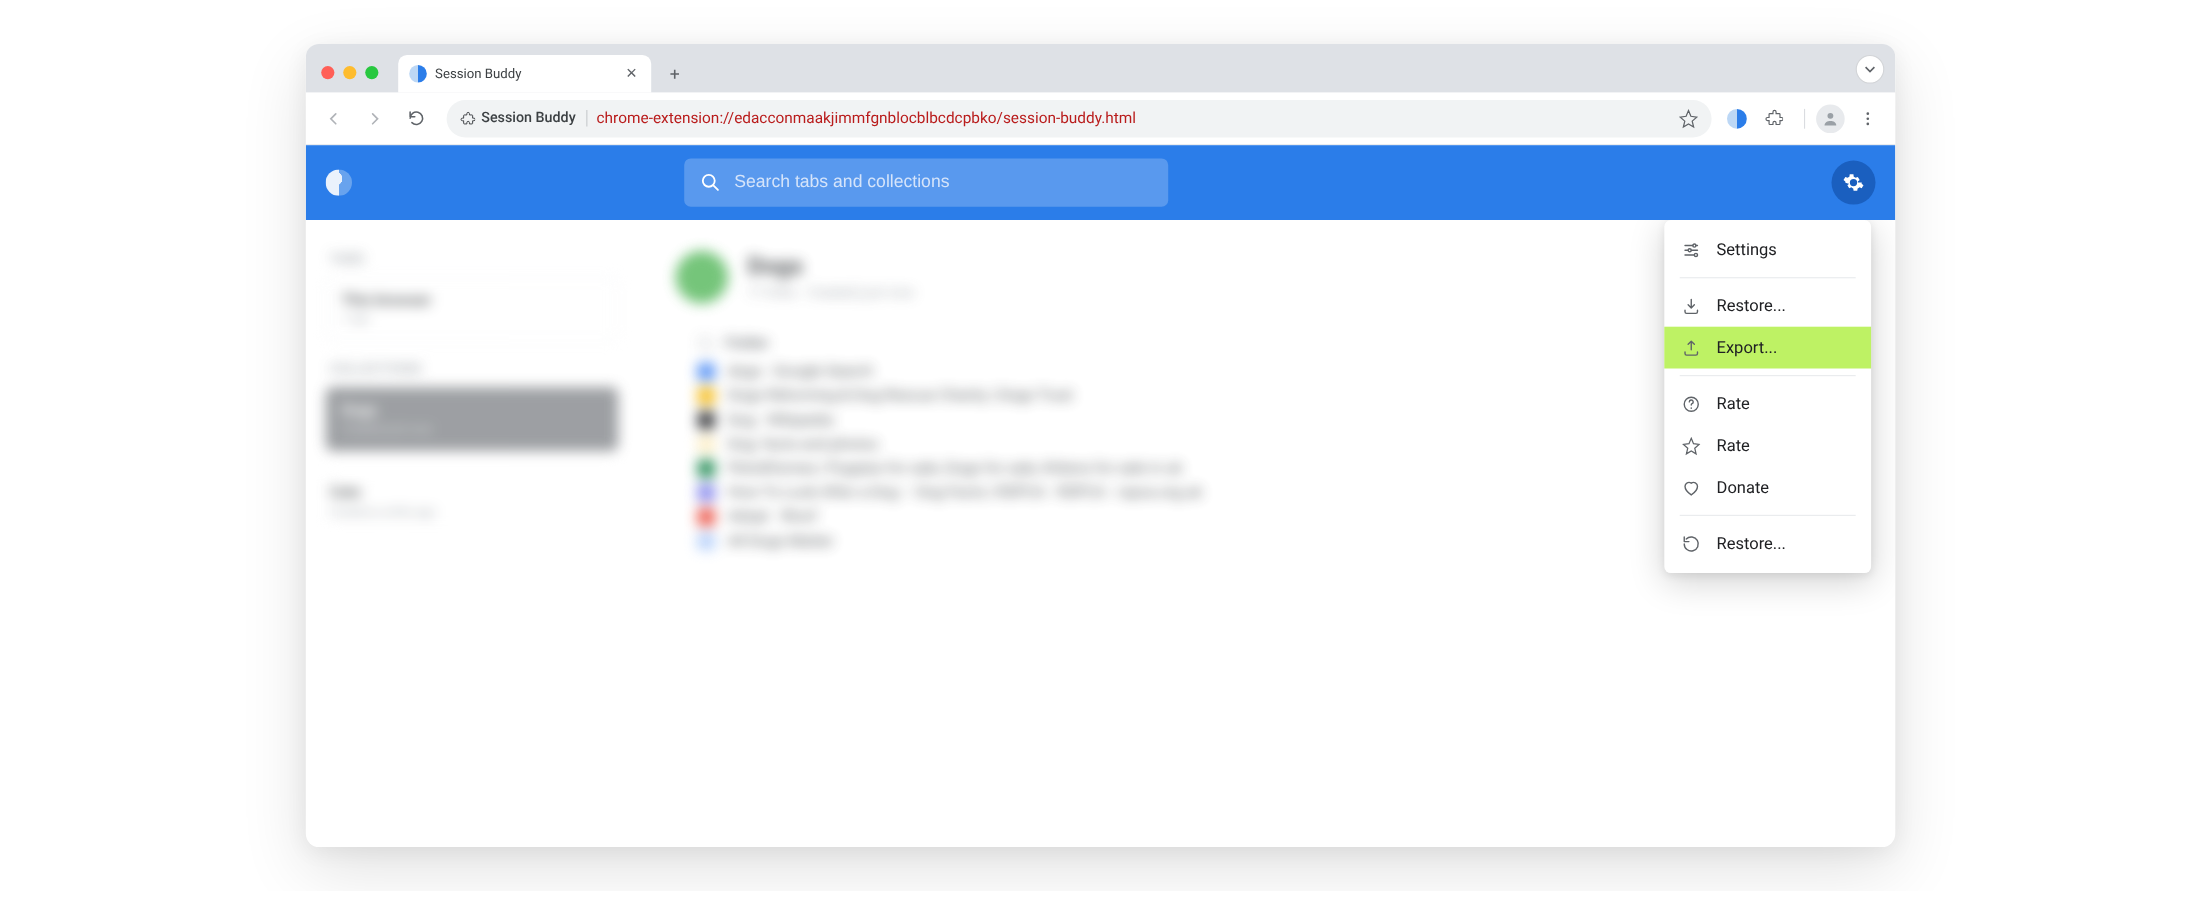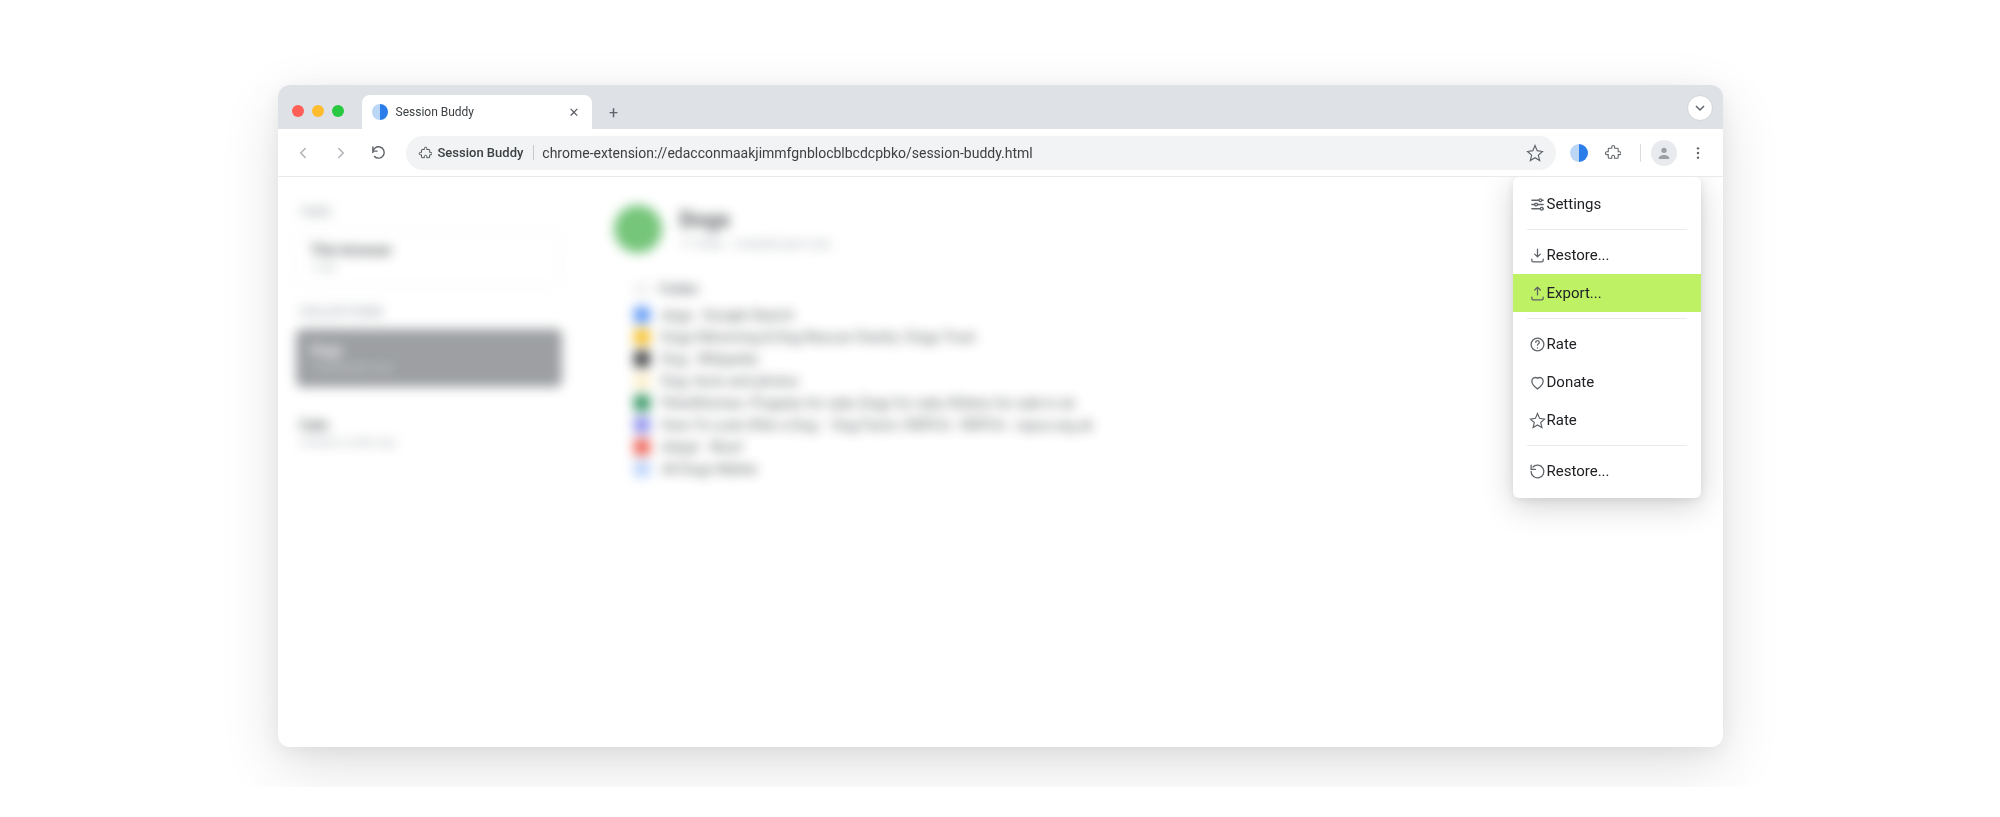--- a/index.html
+++ b/index.html
@@ -1,35 +1,35 @@
 <!DOCTYPE html>
 <html><head>
 <meta charset="utf-8">
 <style>
 * { margin: 0; padding: 0; box-sizing: border-box; }
 body { font-family: -apple-system, BlinkMacSystemFont, "Segoe UI", Roboto, sans-serif; background: #fff; display: flex; justify-content: center; padding: 40px 60px; }
-.window { width: 1445px; border-radius: 12px; overflow: hidden; box-shadow: 0 20px 60px rgba(0,0,0,0.12), 0 4px 20px rgba(0,0,0,0.06); background: #fff; position: relative; margin-top: 45px; }
+.window { width: 1445px; border-radius: 12px; overflow: hidden; box-shadow: 0 20px 60px rgba(0,0,0,0.12), 0 4px 20px rgba(0,0,0,0.06); background: #fff; position: relative; }
 .tab-strip { height: 44px; background: #dee1e6; display: flex; align-items: flex-end; padding: 0 8px; position: relative; }
 .traffic { display: flex; gap: 8px; align-items: center; padding: 0 6px 12px 6px; }
 .dot { width: 12px; height: 12px; border-radius: 50%; }
 .dot.red { background: #ff5f57; }
 .dot.yellow { background: #febc2e; }
 .dot.green { background: #28c840; }
 .tab { background: #fff; height: 34px; border-radius: 8px 8px 0 0; display: flex; align-items: center; padding: 0 10px; min-width: 230px; gap: 8px; margin-left: 12px; }
 .tab .favicon { width: 16px; height: 16px; border-radius: 50%; background: conic-gradient(#2b7de9 0 50%, #bcd7f5 50% 100%); }
 .tab .title { font-size: 12px; color: #3c4043; flex: 1; }
 .tab .close { color: #5f6368; cursor: pointer; font-size: 13px; padding: 2px; }
 .newtab { width: 28px; height: 28px; display: flex; align-items: center; justify-content: center; color: #5f6368; margin: 0 0 3px 8px; cursor: pointer; border-radius: 50%; font-size: 16px; }
 .tabs-collapse { position: absolute; right: 10px; top: 10px; width: 26px; height: 26px; border-radius: 50%; background: #fff; display: flex; align-items: center; justify-content: center; color: #5f6368; cursor: pointer; border: 1px solid #d2d4d7; }
 .toolbar { height: 48px; background: #fff; display: flex; align-items: center; padding: 0 8px; gap: 4px; border-bottom: 1px solid #e8eaed; }
 .tb-btn { width: 34px; height: 34px; display: flex; align-items: center; justify-content: center; color: #5f6368; border-radius: 50%; cursor: pointer; }
 .tb-btn.disabled { color: #b0b3b8; cursor: default; }
 .omnibox { flex: 1; height: 34px; background: #f1f3f4; border-radius: 17px; display: flex; align-items: center; padding: 0 12px; gap: 8px; margin: 0 6px; }
 .omni-chip { display: flex; align-items: center; gap: 6px; font-size: 13px; color: #3c4043; font-weight: 500; padding-right: 10px; border-right: 1px solid #c7c9cc; }
-.omni-url { font-size: 14px; color: #404040; flex: 1; }
+.omni-url { font-size: 14px; color: #b91c1c; flex: 1; }
 .ext-ico { width: 18px; height: 18px; border-radius: 50%; background: conic-gradient(#2b7de9 0 50%, #bcd7f5 50% 100%); margin: 0 4px; }
 .avatar { width: 26px; height: 26px; border-radius: 50%; background: #e8eaed; display: flex; align-items: center; justify-content: center; }
 .vline { width: 1px; height: 18px; background: #dadce0; margin: 0 6px; }
 .app-header { height: 68px; background: #2b7de9; display: flex; align-items: center; padding: 0 18px; gap: 20px; }
 .logo { width: 24px; height: 24px; border-radius: 50%; background: radial-gradient(circle at 35% 35%, #fff 0 30%, transparent 31%), conic-gradient(#6fa8ef 0 50%, #fff 50% 100%); opacity: 0.9; }
 .search-wrap { width: 440px; height: 44px; background: rgba(255,255,255,0.22); border-radius: 6px; display: flex; align-items: center; padding: 0 14px; gap: 12px; margin-left: 282px; }
 .search-wrap input { background: transparent; border: none; outline: none; color: #fff; font-size: 16px; flex: 1; }
 .search-wrap input::placeholder { color: #d5e4fa; }
 .gear-wrap { margin-left: auto; width: 40px; height: 40px; border-radius: 50%; background: #1a5fbf; display: flex; align-items: center; justify-content: center; cursor: pointer; }
 .content-row { display: flex; height: 570px; position: relative; overflow: hidden; }
@@ -44,21 +44,21 @@
 .main { flex: 1; padding: 28px 34px; filter: blur(6px); opacity: 0.85; }
 .coll-head { display: flex; align-items: center; gap: 18px; margin-bottom: 28px; }
 .coll-ico { width: 48px; height: 48px; border-radius: 50%; background: #5dbb63; }
 .coll-title { font-size: 22px; font-weight: 700; color: #3c4043; }
 .coll-sub { font-size: 13px; color: #9aa0a6; margin-top: 4px; }
 .folder-row { display: flex; align-items: center; gap: 10px; color: #5f6368; font-size: 14px; font-weight: 600; margin: 6px 20px 10px; }
 .link-row { display: flex; align-items: center; gap: 12px; margin: 6px 20px; }
 .link-fav { width: 16px; height: 16px; border-radius: 3px; }
 .link-txt { font-size: 14px; color: #3c4043; }
 .dropdown { position: absolute; right: 22px; top: 0; width: 188px; background: #fff; border-radius: 6px; box-shadow: 0 8px 32px rgba(0,0,0,0.18), 0 2px 8px rgba(0,0,0,0.08); padding: 8px 0; z-index: 100; }
-.dd-item { display: flex; align-items: flex-end; padding: 10px 16px; font-size: 15px; color: #202124; cursor: pointer; }
+.dd-item { display: flex; align-items: flex-end; gap: 14px; padding: 10px 16px; font-size: 15px; color: #202124; cursor: pointer; }
 .dd-item.hover { background: #bef264; }
 .dd-sep { height: 1px; background: #e8eaed; margin: 6px 14px; }
 .dd-ico { width: 18px; height: 18px; display: flex; align-items: center; justify-content: center; color: #5f6368; flex-shrink: 0; }
 svg { display: block; }
 </style>
 </head>
 <body>
 
 <div class="window">
 
@@ -124,20 +124,35 @@
     </div>
     <div class="tb-btn">
       <svg width="16" height="16" viewBox="0 0 24 24">
           <circle cx="12" cy="5" r="1.8" fill="currentColor"></circle>
           <circle cx="12" cy="12" r="1.8" fill="currentColor"></circle>
           <circle cx="12" cy="19" r="1.8" fill="currentColor"></circle>
         </svg>
     </div>
   </div>
 
+  <div class="app-header">
+    <div class="logo"></div>
+    <div class="search-wrap">
+      <svg width="20" height="20" viewBox="0 0 24 24">
+          <circle cx="10" cy="10" r="6.5" stroke="#fff" stroke-width="2" fill="none"></circle>
+          <path d="M15 15l5 5" stroke="#fff" stroke-width="2" stroke-linecap="round"></path>
+        </svg>
+      <input type="text" placeholder="Search tabs and collections" style="">
+    </div>
+    <div class="gear-wrap">
+      <svg width="20" height="20" viewBox="0 0 24 24">
+          <path d="M12 8a4 4 0 1 0 0 8 4 4 0 0 0 0-8zm9 4a7 7 0 0 1-.1 1.2l2 1.6-2 3.4-2.4-1a7 7 0 0 1-2 1.2l-.4 2.6h-4l-.4-2.6a7 7 0 0 1-2-1.2l-2.4 1-2-3.4 2-1.6A7 7 0 0 1 3 12a7 7 0 0 1 .1-1.2l-2-1.6 2-3.4 2.4 1a7 7 0 0 1 2-1.2L7.9 3h4l.4 2.6a7 7 0 0 1 2 1.2l2.4-1 2 3.4-2 1.6c.1.4.1.8.1 1.2z" fill="#fff"></path>
+        </svg>
+    </div>
+  </div>
 
   <div class="content-row">
 
     <div class="sidebar">
       <div class="side-section-label">TABS</div>
       <div class="side-card">
         <div class="t">This browser</div>
         <div class="s">1 tab</div>
       </div>
       <div class="side-section-label">COLLECTIONS</div>
@@ -237,33 +252,33 @@
               <circle cx="12" cy="12" r="9" stroke="currentColor" stroke-width="1.8" fill="none"></circle>
               <path d="M9.5 9a2.5 2.5 0 1 1 3.5 2.3c-.8.4-1 1-1 1.7" stroke="currentColor" stroke-width="1.8" fill="none" stroke-linecap="round"></path>
               <circle cx="12" cy="17" r="1" fill="currentColor"></circle>
             </svg>
           </span>
         <span>Rate</span>
       </div>
       <div class="dd-item">
         <span class="dd-ico">
             <svg width="17" height="17" viewBox="0 0 24 24">
+              <path d="M12 2l2.9 6.9L22 10l-5.5 4.8L18.2 22 12 18.3 5.8 22l1.7-7.2L2 10l7.1-1.1z" fill="none" stroke="currentColor" stroke-width="1.6"></path>
+            </svg>
+          </span>
+        <span>Rate</span>
+      </div>
+      <div class="dd-item">
+        <span class="dd-ico">
+            <svg width="17" height="17" viewBox="0 0 24 24">
               <path d="M12 21s-8-5-8-11a5 5 0 0 1 8-4 5 5 0 0 1 8 4c0 6-8 11-8 11z" stroke="currentColor" stroke-width="1.8" fill="none"></path>
             </svg>
           </span>
         <span>Donate</span>
       </div>
-      <div class="dd-item">
-        <span class="dd-ico">
-            <svg width="17" height="17" viewBox="0 0 24 24">
-              <path d="M12 2l2.9 6.9L22 10l-5.5 4.8L18.2 22 12 18.3 5.8 22l1.7-7.2L2 10l7.1-1.1z" fill="none" stroke="currentColor" stroke-width="1.6"></path>
-            </svg>
-          </span>
-        <span>Rate</span>
-      </div>
       <div class="dd-sep"></div>
       <div class="dd-item">
         <span class="dd-ico">
             <svg width="17" height="17" viewBox="0 0 24 24">
               <path d="M3 12a9 9 0 1 0 2.6-6.3M3 3v6h6" stroke="currentColor" stroke-width="1.8" fill="none" stroke-linecap="round" stroke-linejoin="round"></path>
             </svg>
           </span>
         <span>Restore...</span>
       </div>
     </div>

